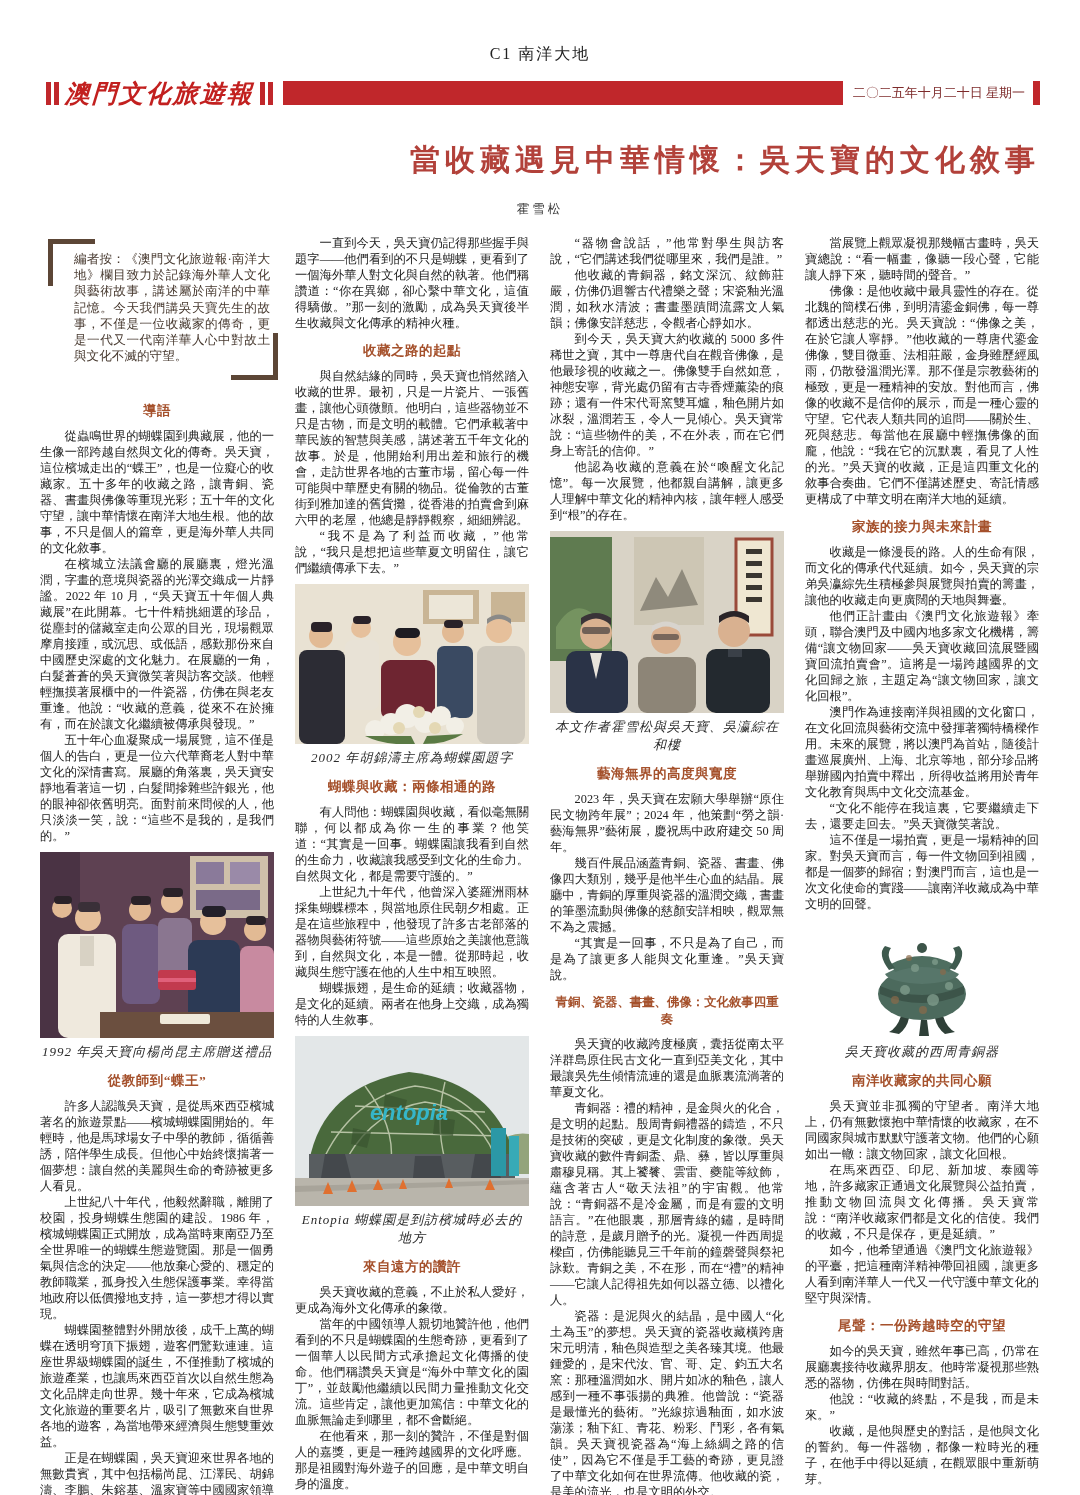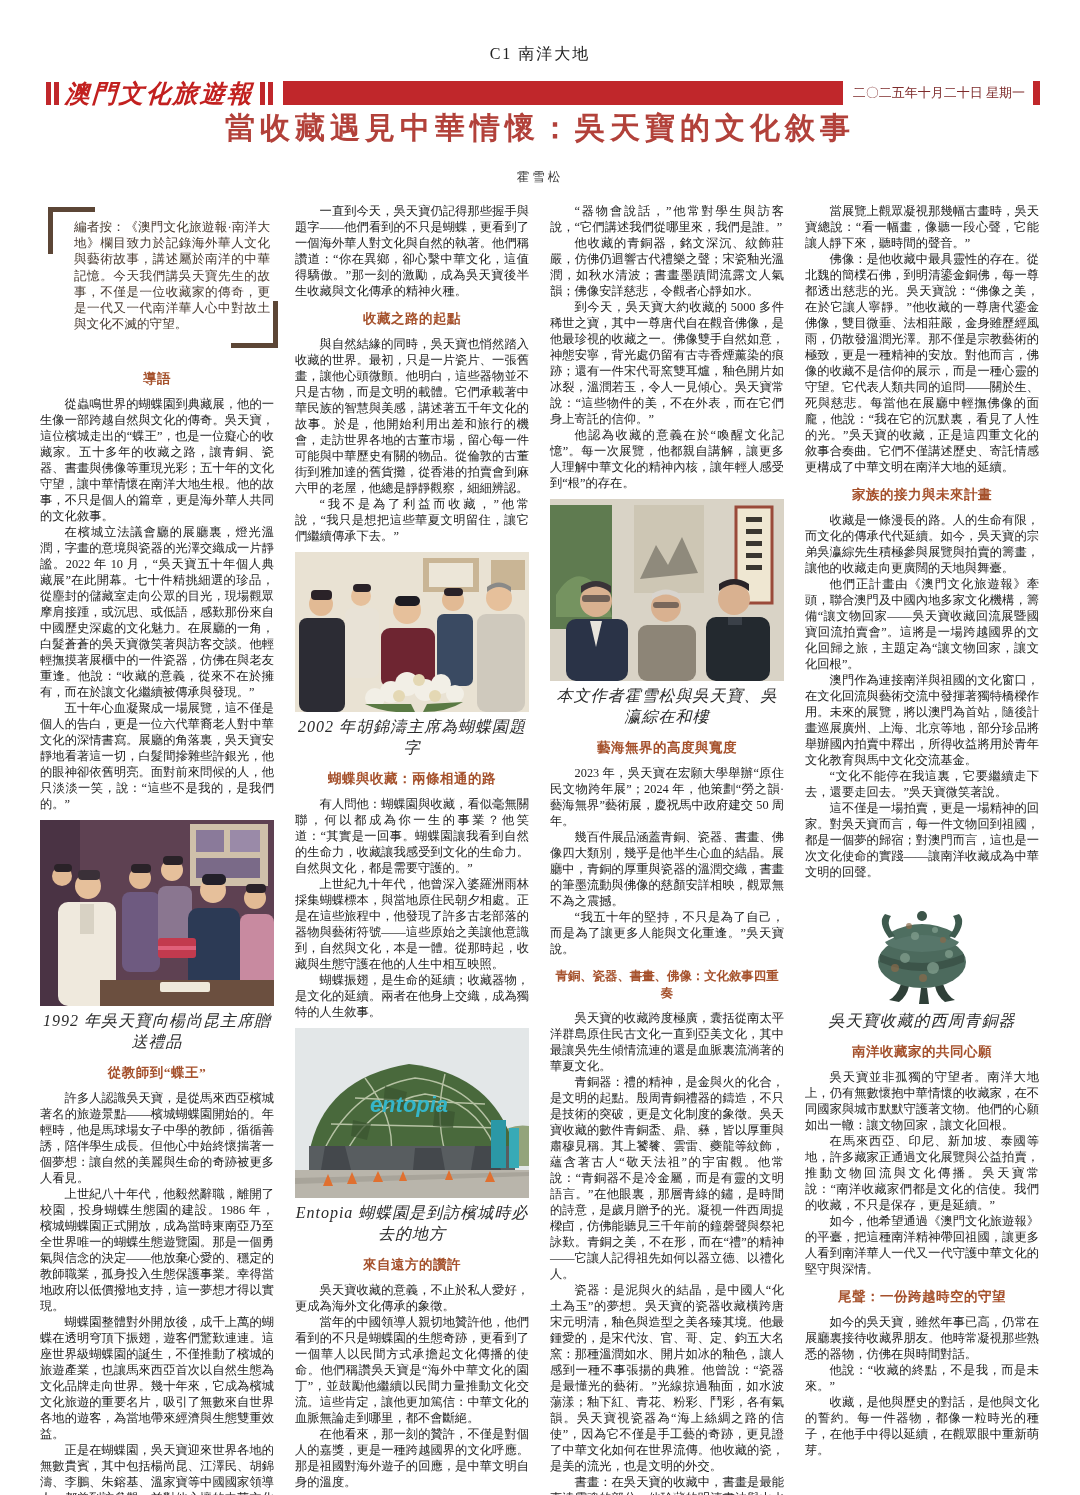--- a/index.html
+++ b/index.html
@@ -18,21 +18,21 @@
   .vbar { width:5px; height:23px; background:#c0272b; }
   .paper-name {
     color:#c2201f; font-size:25px; font-weight:bold; letter-spacing:2px;
     font-style:italic; transform:skewX(-3deg); white-space:nowrap;
   }
   .rule { flex:1; height:24px; background:#c0272b; margin:0 10px 0 4px; }
   .date-line { color:#7d2a2a; font-size:13px; white-space:nowrap; margin-right:8px; }
   .end-bar { width:7px; height:24px; background:#c0272b; }
 
   .headline {
-    text-align:center; color:#b2413a;
+    margin-top:32px; text-align:right; color:#b2413a;
     font-size:30px; font-weight:bold; letter-spacing:5px; white-space:nowrap;
   }
   .byline { margin-top:20px; text-align:center; font-size:12.5px; letter-spacing:3px; color:#333; }
 
   .cols { display:flex; gap:21px; margin-top:17px; }
   .col { width:234px; }
 
   .col p {
     margin:0; text-align:justify; text-indent:2em;
     font-size:12.3px; line-height:16px; color:#1d1d1d;
@@ -55,21 +55,21 @@
     border-left:5px solid #5c4636; border-top:5px solid #5c4636;
   }
   .editor-note::after {
     content:""; position:absolute; right:-4px; bottom:0; width:42px; height:42px;
     border-right:5px solid #5c4636; border-bottom:5px solid #5c4636;
   }
 
   figure { margin:8px 0 4px 0; }
   figure svg { display:block; width:100%; }
   figcaption {
-    text-align:center; font-size:16px; font-style:italic; letter-spacing:1px;
+    text-align:center; font-size:13px; font-style:italic; letter-spacing:1px;
     color:#2a2a2a; margin:5px 0 6px 0;font-family:Liberation Serif, serif;
   }
 </style>
 </head>
 <body>
 
 <div class="page">
 
   <div class="section-label">C1 南洋大地</div>
 
@@ -277,21 +277,21 @@
             <path d="M169,92 q15,-13 30,0 l0,-7 q-15,-10 -30,0 z" fill="#2a2428"></path>
           <rect x="156" y="118" width="64" height="64" rx="10" fill="#23292f"></rect>
           <rect x="178" y="118" width="14" height="8" fill="#3a4048"></rect>
         </svg>
         <figcaption>本文作者霍雪松與吳天寶、吳瀛綜在和樓</figcaption>
       </figure>
 
       <div class="sec">藝海無界的高度與寬度</div>
       <p>2023 年，吳天寶在宏願大學舉辦“原住民文物跨年展”；2024 年，他策劃“勞之韻·藝海無界”藝術展，慶祝馬中政府建交 50 周年。</p>
       <p>幾百件展品涵蓋青銅、瓷器、書畫、佛像四大類別，幾乎是他半生心血的結晶。展廳中，青銅的厚重與瓷器的溫潤交織，書畫的筆墨流動與佛像的慈顏安詳相映，觀眾無不為之震撼。</p>
-      <p>“我五十年的堅持，不只是為了自己，而是為了讓更多人能與文化重逢。”吳天寶說。</p>
+      <p>“其實是一回事，不只是為了自己，而是為了讓更多人能與文化重逢。”吳天寶說。</p>
       <div class="sec long">青銅、瓷器、書畫、佛像：文化敘事四重奏</div>
       <p>吳天寶的收藏跨度極廣，囊括從南太平洋群島原住民古文化一直到亞美文化，其中最讓吳先生傾情流連的還是血脈裏流淌著的華夏文化。</p>
       <p>青銅器：禮的精神，是金與火的化合，是文明的起點。殷周青銅禮器的鑄造，不只是技術的突破，更是文化制度的象徵。吳天寶收藏的數件青銅盉、鼎、彝，皆以厚重與肅穆見稱。其上饕餮、雲雷、夔龍等紋飾，蘊含著古人“敬天法祖”的宇宙觀。他常說：“青銅器不是冷金屬，而是有靈的文明語言。”在他眼裏，那層青綠的鏽，是時間的詩意，是歲月贈予的光。凝視一件西周提樑卣，仿佛能聽見三千年前的鐘磬聲與祭祀詠歎。青銅之美，不在形，而在“禮”的精神——它讓人記得祖先如何以器立德、以禮化人。</p>
       <p>瓷器：是泥與火的結晶，是中國人“化土為玉”的夢想。吳天寶的瓷器收藏橫跨唐宋元明清，釉色與造型之美各臻其境。他最鍾愛的，是宋代汝、官、哥、定、鈞五大名窯：那種溫潤如水、開片如冰的釉色，讓人感到一種不事張揚的典雅。他曾說：“瓷器是最懂光的藝術。”光線掠過釉面，如水波蕩漾；釉下紅、青花、粉彩、鬥彩，各有氣韻。吳天寶視瓷器為“海上絲綢之路的信使”，因為它不僅是手工藝的奇跡，更見證了中華文化如何在世界流傳。他收藏的瓷，是美的流光，也是文明的外交。</p>
       <p>書畫：在吳天寶的收藏中，書畫是最能直達靈魂的部分。他珍藏的明清書法與山水畫，多出自文人之手——那種筆墨之間的呼吸感，是古代士人精神的延續。書法，是“心畫”；繪畫，是“無聲的詩”。他</p>
 
     </div>
 
     <div class="col">
       <p>當展覽上觀眾凝視那幾幅古畫時，吳天寶總說：“看一幅畫，像聽一段心聲，它能讓人靜下來，聽時間的聲音。”</p>

